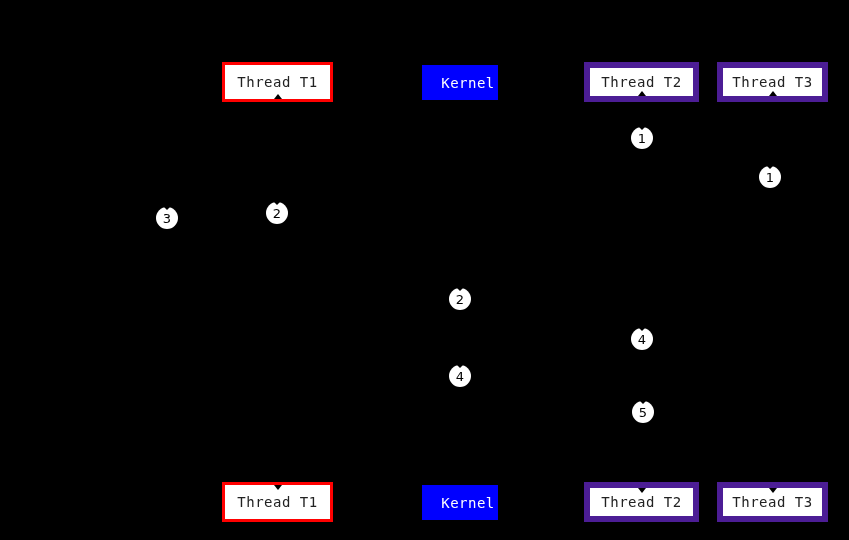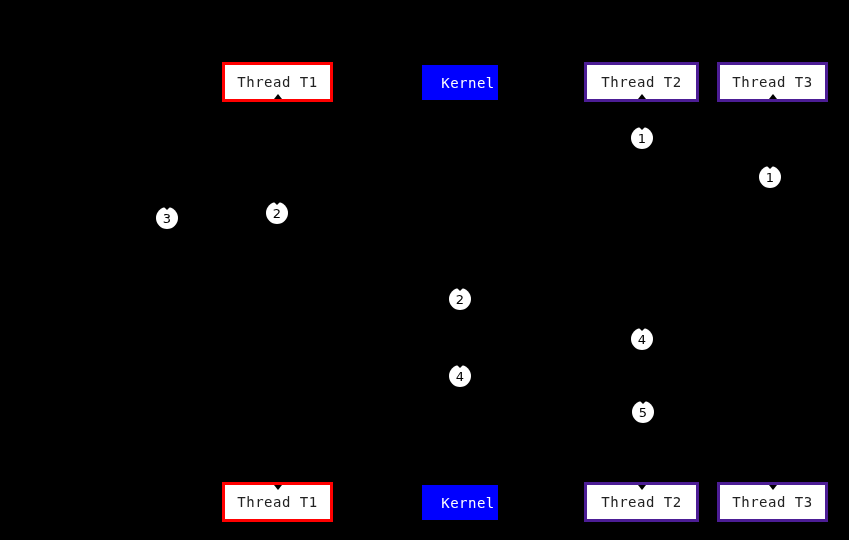--- a/index.html
+++ b/index.html
@@ -22,21 +22,21 @@
     display: flex;
     align-items: center;
     justify-content: center;
     background: #ffffff;
     font-size: 14px;
     letter-spacing: 0.5px;
     white-space: nowrap;
     text-align: center;
   }
   .box.red-outline  { border: 3px solid #ff0000; color: #222222; }
-  .box.blue-outline { border: 3px solid #4c1d95; color: #222222; }
+  .box.blue-outline { border: 6px solid #4c1d95; color: #222222; }
   .box.blue-filled  { background: #0000ff; color: #ffffff; border: none; padding-left: 16px; }
 
   
   .pos-t1-top     { left: 222px; top: 62px;  width: 111px; height: 40px; }
   .pos-kernel-top { left: 422px; top: 65px;  width: 76px;  height: 35px; }
   .pos-t2-top     { left: 584px; top: 62px;  width: 115px; height: 40px; }
   .pos-t3-top     { left: 717px; top: 62px;  width: 111px; height: 40px; }
   
   .pos-t1-bot     { left: 222px; top: 482px; width: 111px; height: 40px; }
   .pos-kernel-bot { left: 422px; top: 485px; width: 76px;  height: 35px; }

